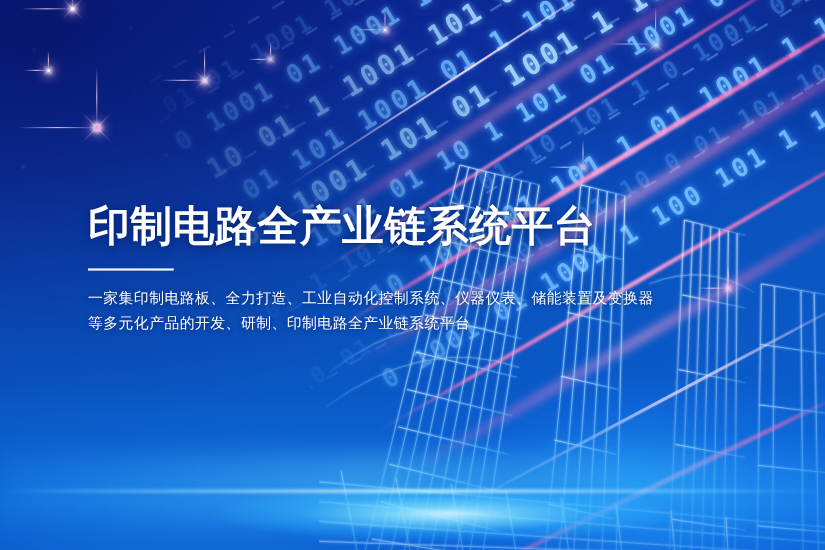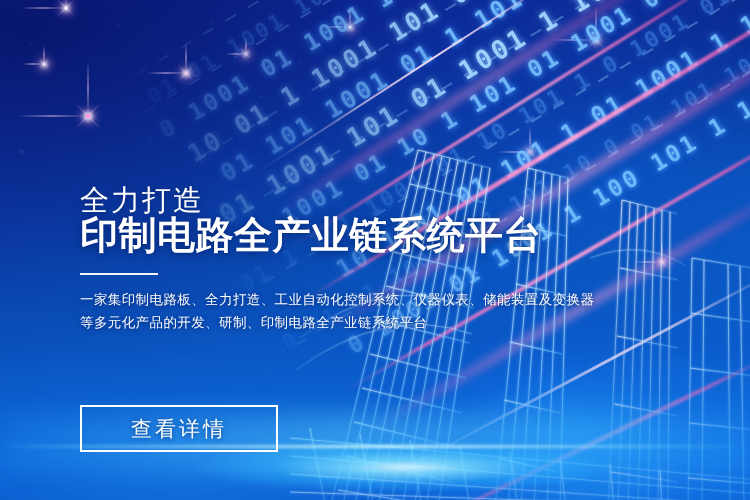--- a/index.html
+++ b/index.html
@@ -422,24 +422,22 @@
       </g>
     </svg>
   </div>
 
   <div id="horizon">
     <div id="horizon-soft"></div>
     <div id="horizon-line"></div>
   </div>
 
   <div id="content">
-    <div id="eyebrow">全力打造</div>
     <div id="headline">印制电路全产业链系统平台</div>
     <div id="divider"></div>
     <div id="subcopy">
       <div>一家集印制电路板、全力打造、工业自动化控制系统、仪器仪表、储能装置及变换器</div>
       <div>等多元化产品的开发、研制、印制电路全产业链系统平台</div>
     </div>
   </div>
 
-  <div id="cta">查看详情</div>
 
 </div>
 
 </body></html>

